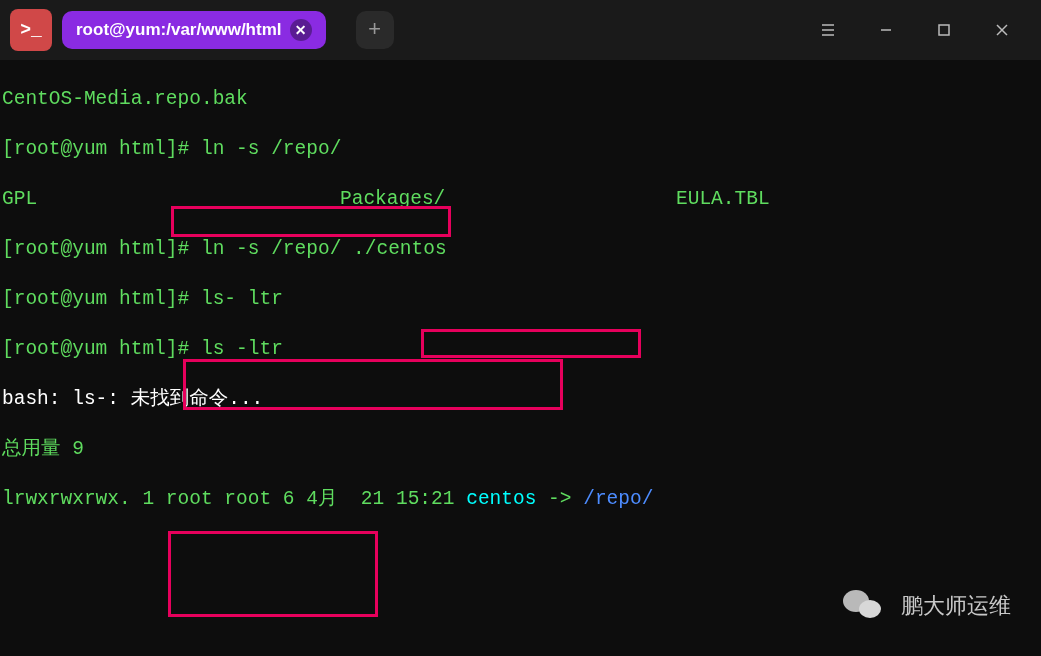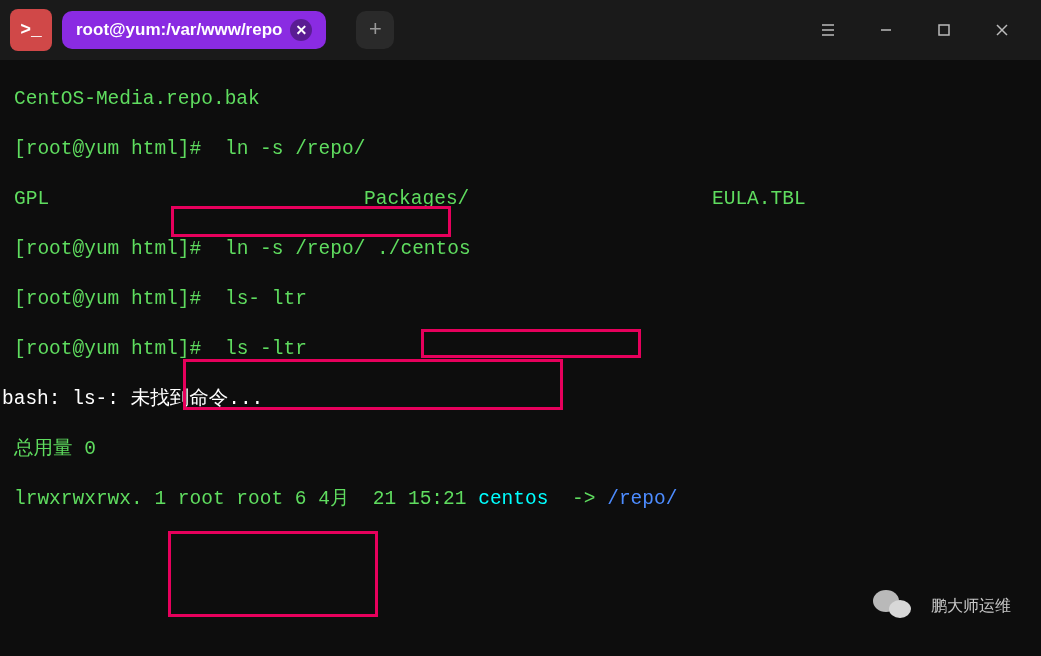--- a/index.html
+++ b/index.html
@@ -86,39 +86,39 @@
     cursor: pointer;
   }
   .winbtn svg { stroke: #bbb; fill: none; stroke-width: 1.5; }
   .terminal {
     padding: 2px 2px;
     line-height: 25px;
     white-space: pre;
     position: relative;
   }
   .line { white-space: pre; }
-  .green { color: #5fdc5f; margin-left: 12px; }
+  .green { color: #5fdc5f; }
   .blue { color: #4d8cff; }
   .cyan { color: #00ffff; }
   .brightwhite { color: #ffffff; }
   .redbox {
     position: absolute;
     border: 3px solid #e6005c;
     pointer-events: none;
   }
   .watermark {
     position: absolute;
     right: 30px;
     bottom: 30px;
     display: flex;
     align-items: center;
     gap: 18px;
     color: #ddd;
     font-family: Liberation Mono, monospace;
-    font-size: 16px;
+    font-size: 22px;
     opacity: 0.9;
   }
   .wm-icon {
     width: 40px;
     height: 40px;
     position: relative;
   }
   .wm-bubble {
     position: absolute;
     background: #ccc;
@@ -129,21 +129,21 @@
   .c2 { width: 336px; }
 </style>
 </head>
 <body>
 
 <div class="titlebar">
   <div class="app-icon">
     <span>&gt;_</span>
   </div>
   <div class="tab">
-    <span>root@yum:/var/www/repo</span>
+    <span>root@yum:/var/www/html</span>
     <span class="tab-close">✕</span>
   </div>
   <div class="newtab">+</div>
   <div class="winctrls">
     <div class="winbtn">
       <svg width="16" height="16">
           <line x1="2" y1="3" x2="14" y2="3"></line>
           <line x1="2" y1="8" x2="14" y2="8"></line>
           <line x1="2" y1="13" x2="14" y2="13"></line>
         </svg>
@@ -168,21 +168,21 @@
 </div>
 
 <div class="terminal">
 <div class="line"><span class="green">CentOS-Media.repo.bak</span></div>
 <div class="line"><span class="green">[root@yum html]# </span><span class="green">ln -s /repo/</span></div>
 <div class="line"><span class="col c1 green">GPL</span><span class="col c2 green">Packages/</span><span class="green">EULA.TBL</span></div>
 <div class="line"><span class="green">[root@yum html]# </span><span class="green">ln -s /repo/ ./centos</span></div>
 <div class="line"><span class="green">[root@yum html]# </span><span class="green">ls- ltr</span></div>
 <div class="line"><span class="green">[root@yum html]# </span><span class="green">ls -ltr</span></div>
 <div class="line"><span class="brightwhite">bash: ls-: 未找到命令...</span></div>
-<div class="line"><span class="green">总用量 0</span></div>
+<div class="line"><span class="green">总用量 9</span></div>
 <div class="line"><span class="green">lrwxrwxrwx. 1 root root 6 4月  21 15:21 </span><span class="cyan">centos</span><span class="green"> -&gt; </span><span class="blue">/repo/</span></div>
 
 
 
 
 
 
 
 
 

